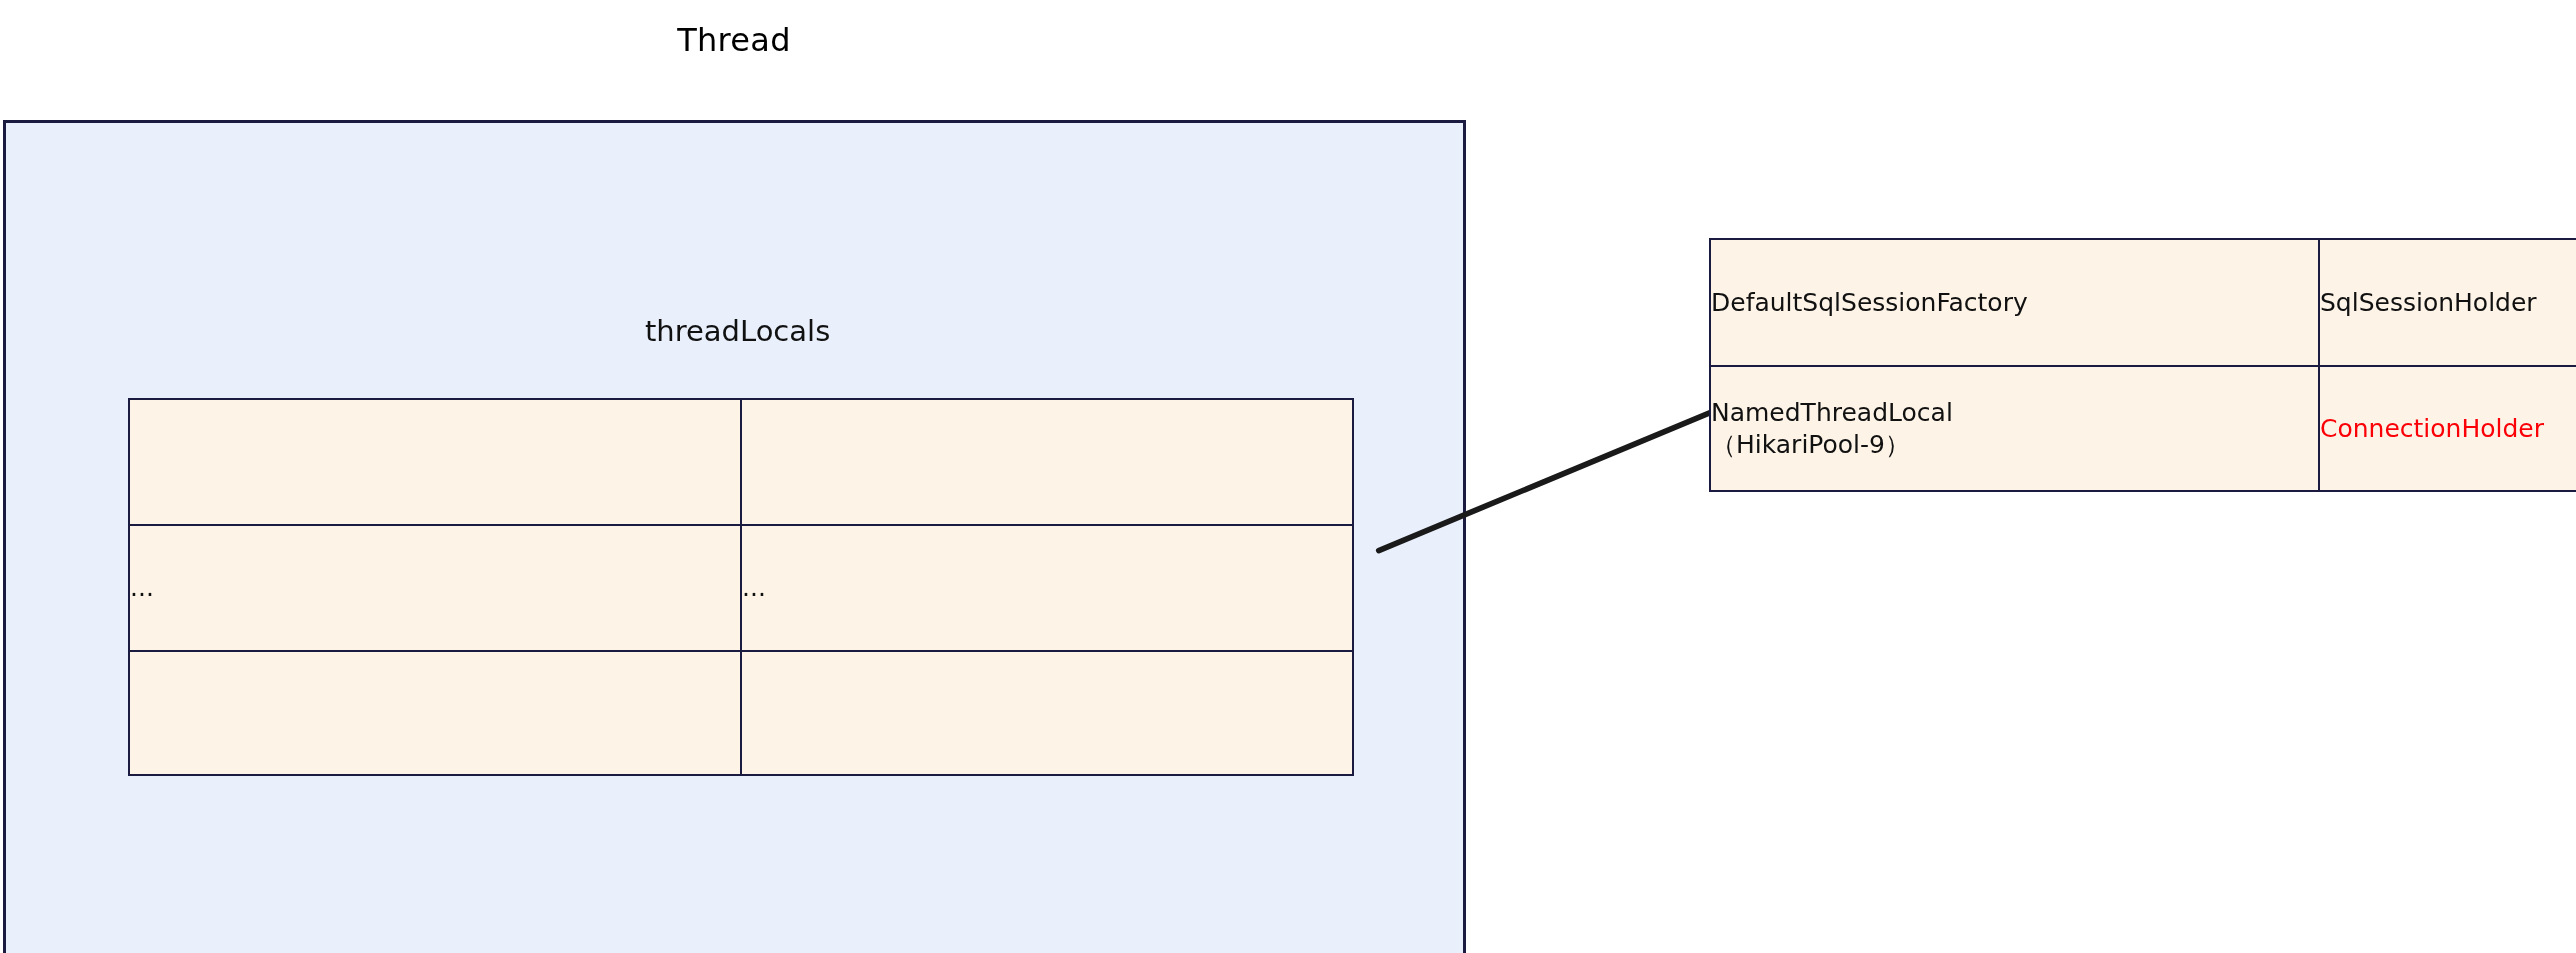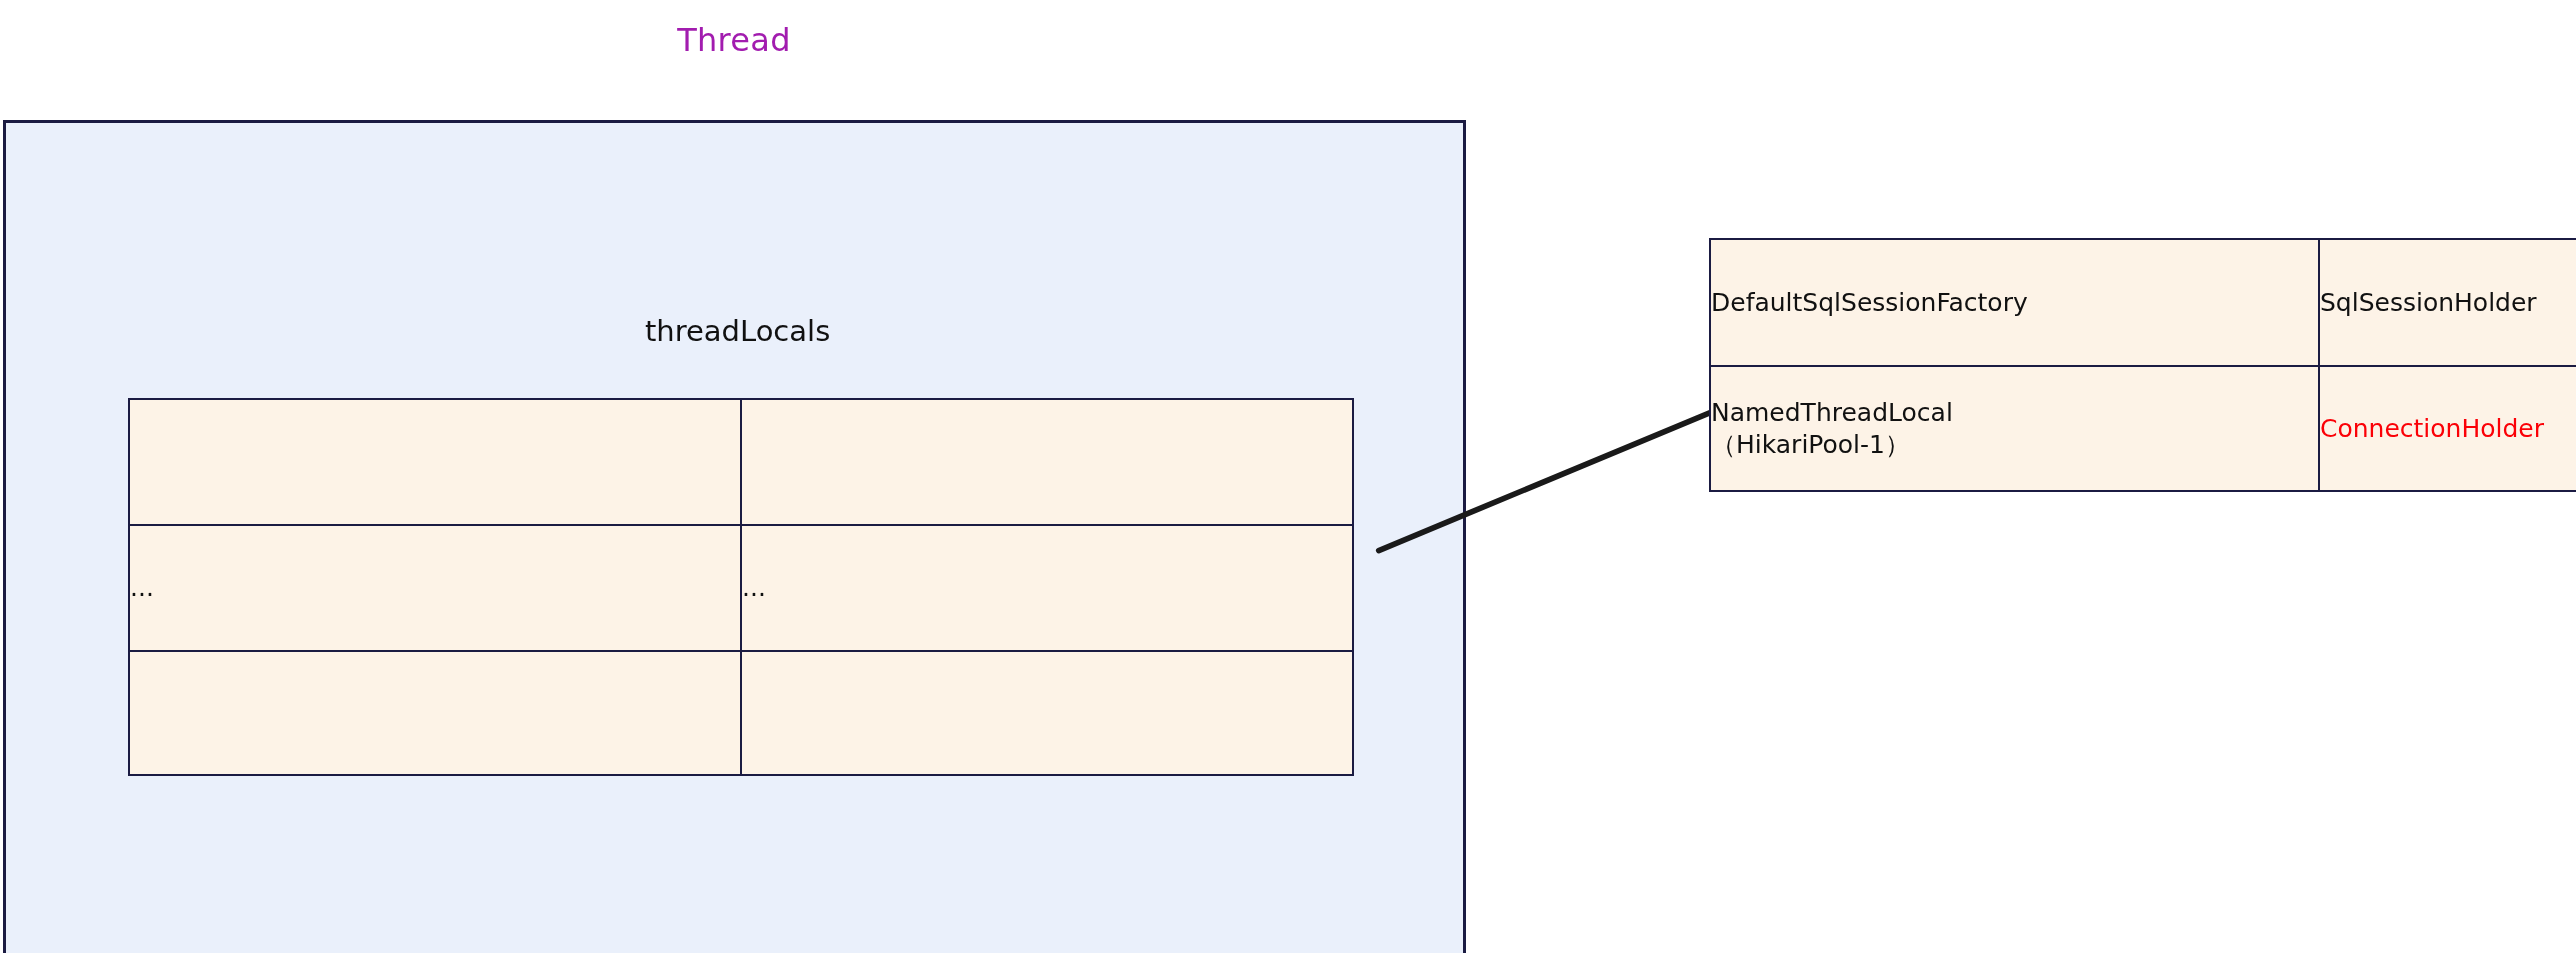--- a/index.html
+++ b/index.html
@@ -11,21 +11,21 @@
     position:relative;
   }
   .stage{position:absolute;left:0;top:0;width:2927px;height:953px;}
 
   
   #diagram-title{
     position:absolute;
     left:587px;top:20.6px;width:294px;
     text-align:center;
     font-size:32px;
-    color:#a21caf;
+    color:#000000;
     letter-spacing:0.3px;
     white-space:nowrap;
   }
 
   
   #thread-box{
     position:absolute;
     left:3.1px;top:94px;
     width:1463px;height:855px;
     background:#eaf0fb;
@@ -140,21 +140,21 @@
         <td>
           <span class="cell-line">DefaultSqlSessionFactory</span>
         </td>
         <td>
           <span class="cell-line">SqlSessionHolder</span>
         </td>
       </tr>
       <tr class="row-2">
         <td>
           <span class="cell-line">NamedThreadLocal</span>
-          <span class="cell-line">（HikariPool-1）</span>
+          <span class="cell-line">（HikariPool-9）</span>
         </td>
         <td class="red-text">
           <span class="cell-line">ConnectionHolder</span>
         </td>
       </tr>
     </tbody>
   </table>
 
 </div>
 

